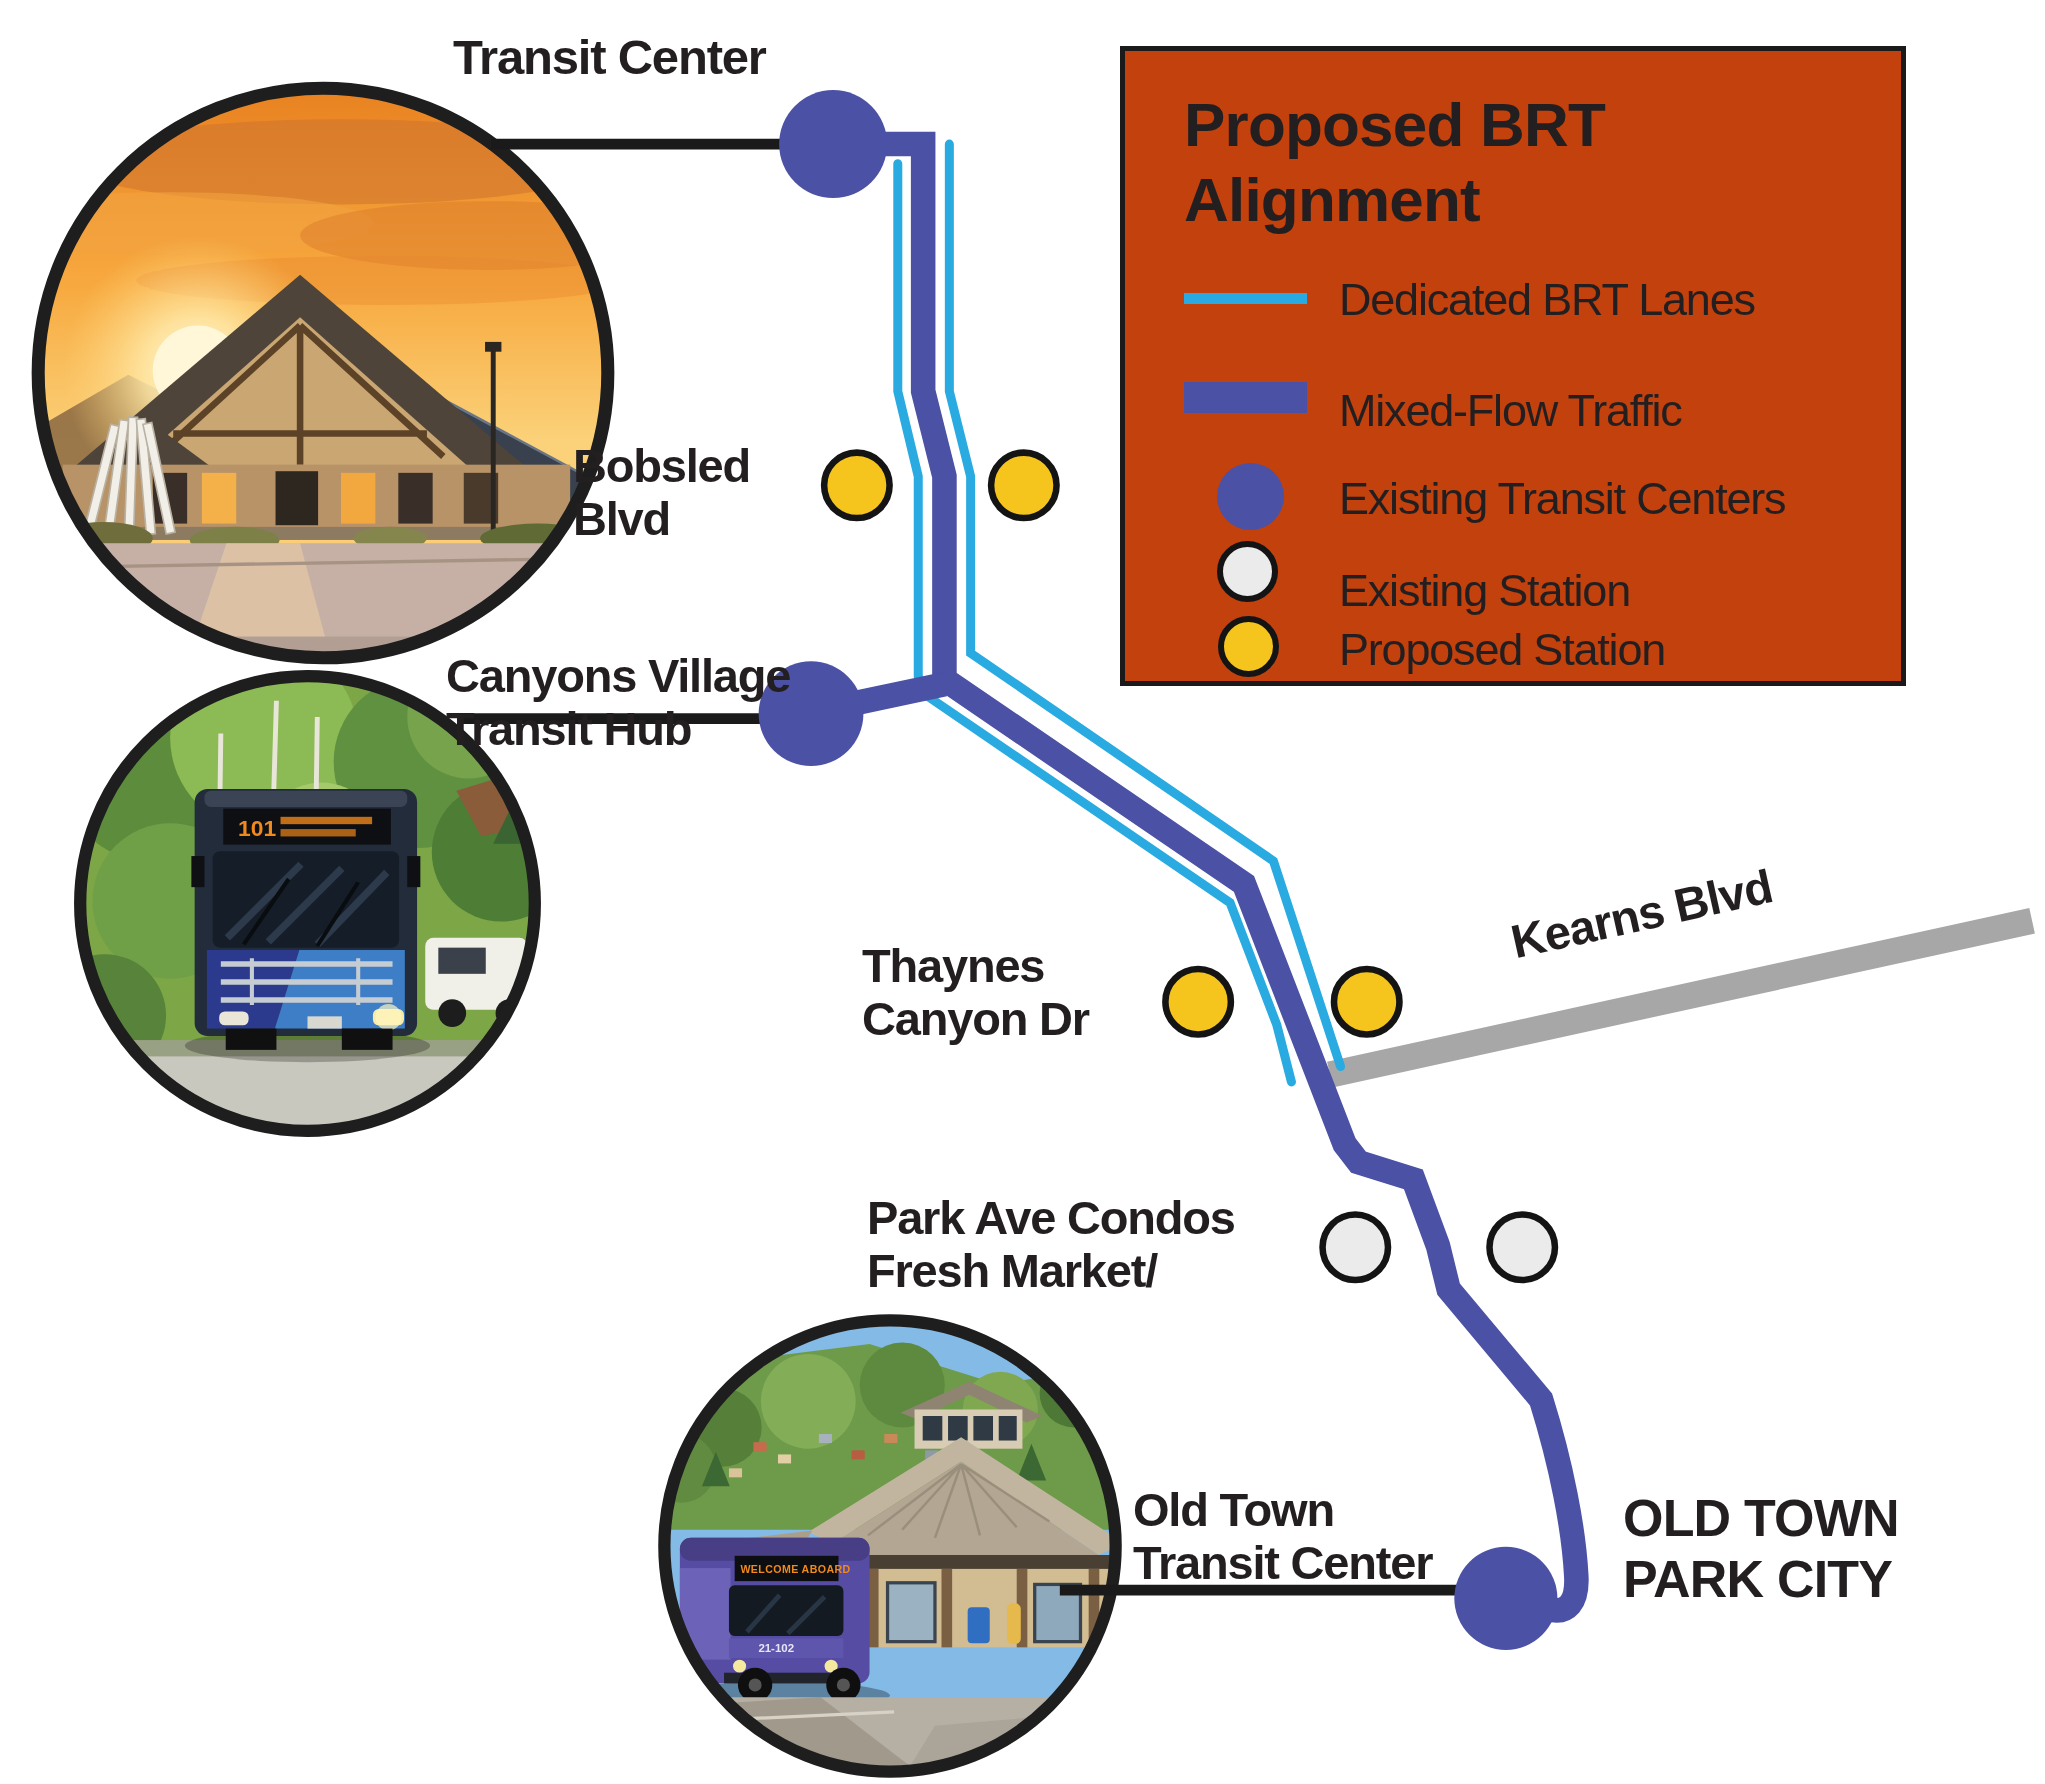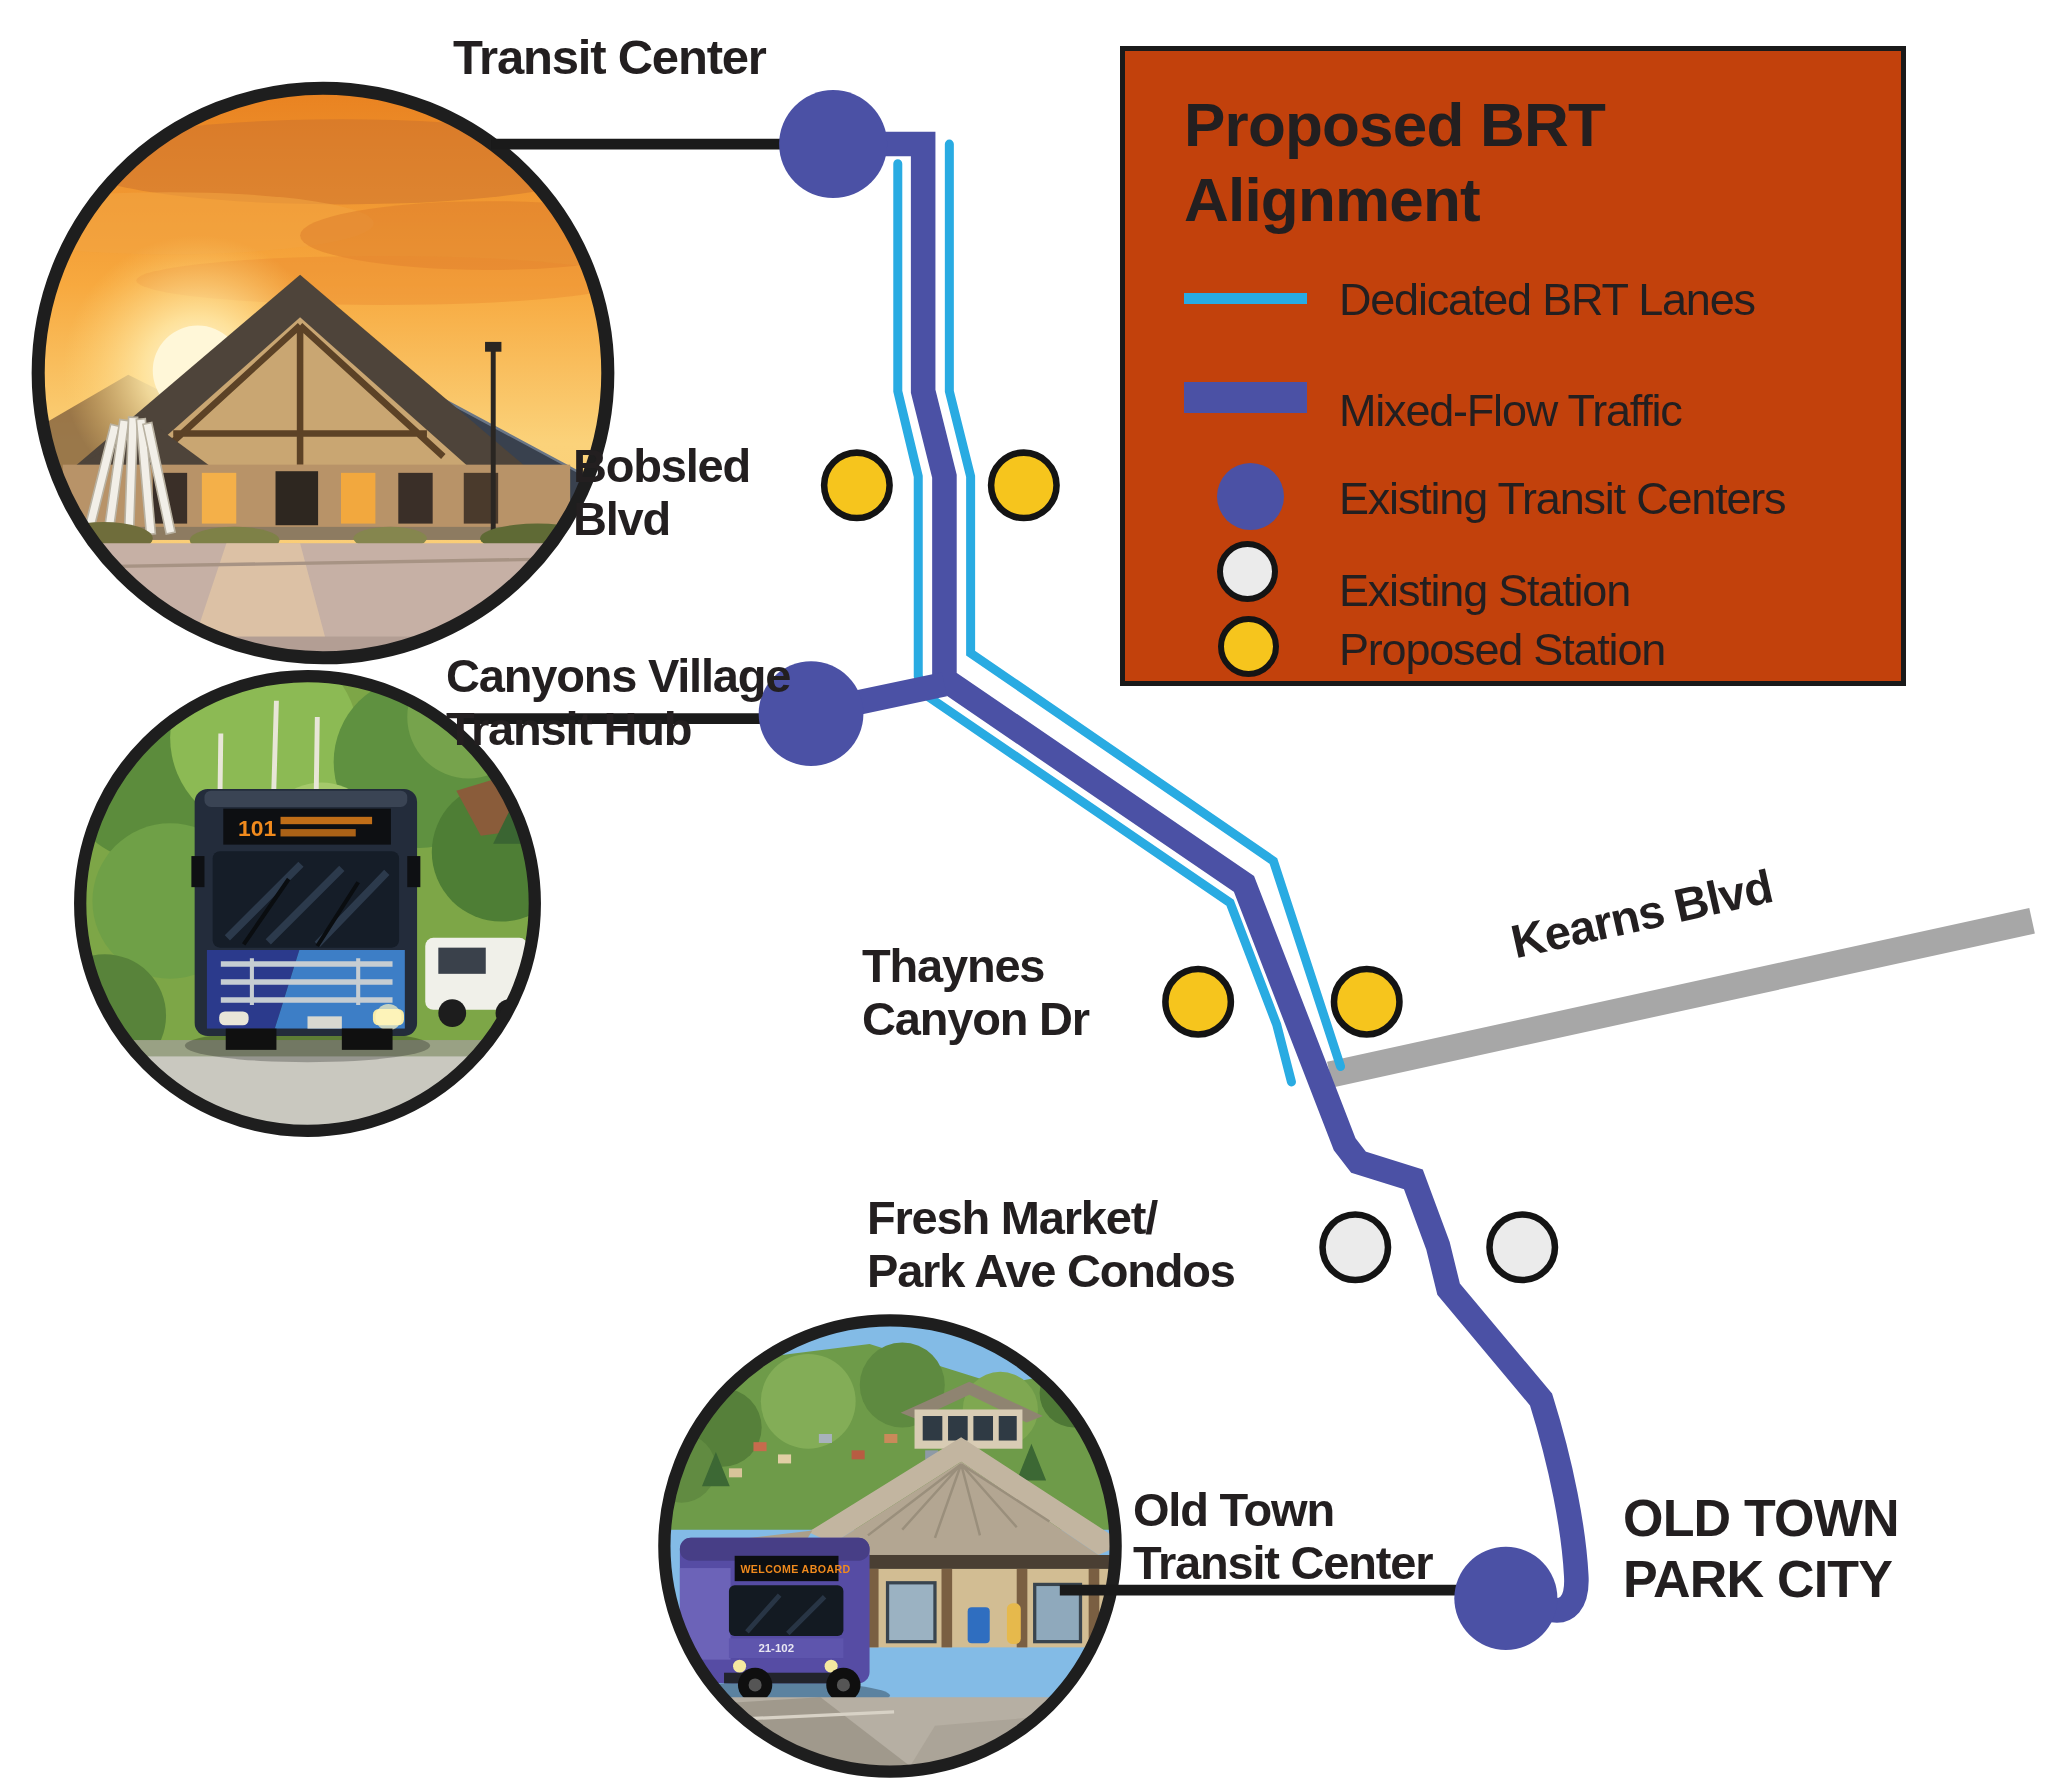--- a/index.html
+++ b/index.html
@@ -289,22 +289,22 @@
     <span>Canyons Village</span>
     <span>Transit Hub</span>
   </div>
 
   <div class="map-label" style="left:862px;top:939px;">
     <span>Thaynes</span>
     <span>Canyon Dr</span>
   </div>
 
   <div class="map-label" style="left:867px;top:1191px;">
+    <span>Park Ave Condos</span>
     <span>Fresh Market/</span>
-    <span>Park Ave Condos</span>
   </div>
 
   <div class="map-label" style="left:1133px;top:1483px;">
     <span>Old Town</span>
     <span>Transit Center</span>
   </div>
 
   <div class="map-label destination-label" style="left:1623px;top:1488px;">
     <span>OLD TOWN</span>
     <span>PARK CITY</span>

